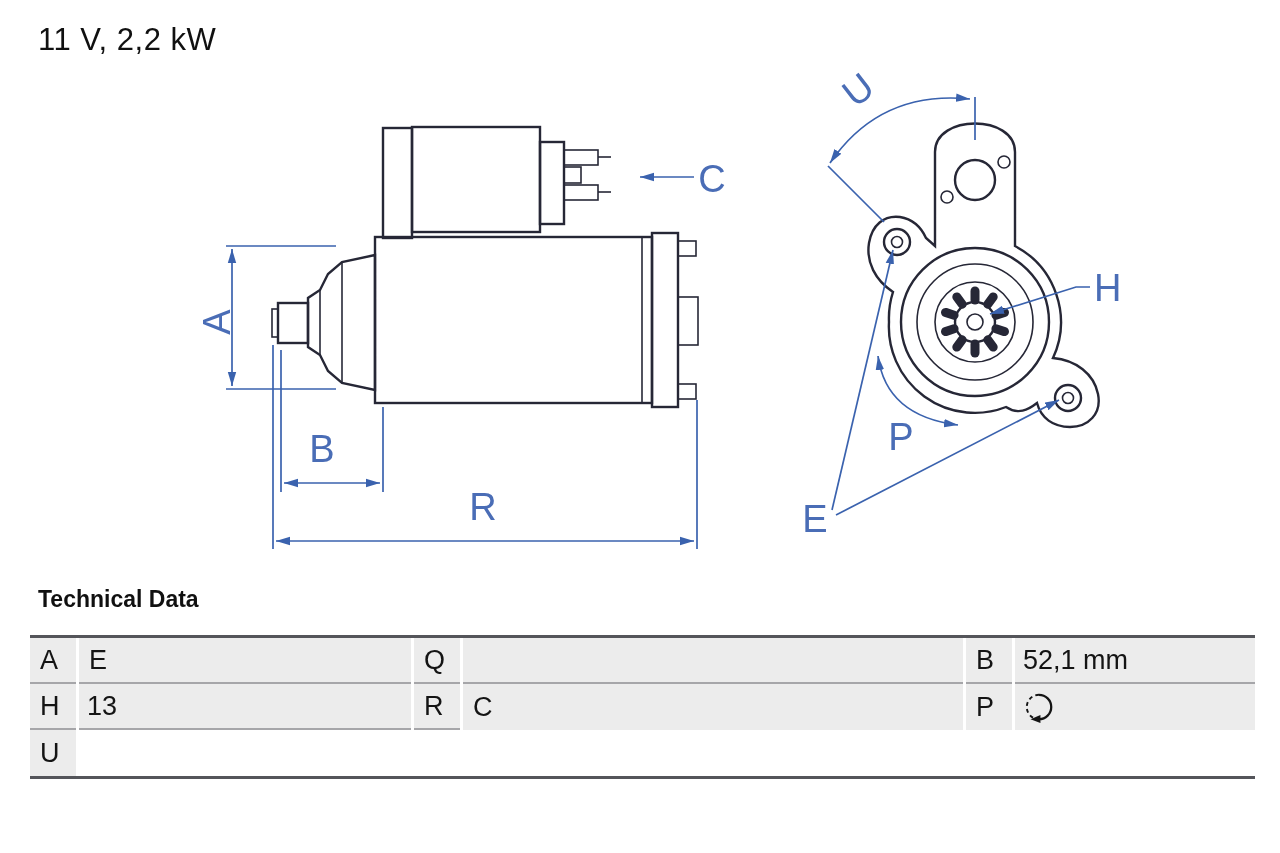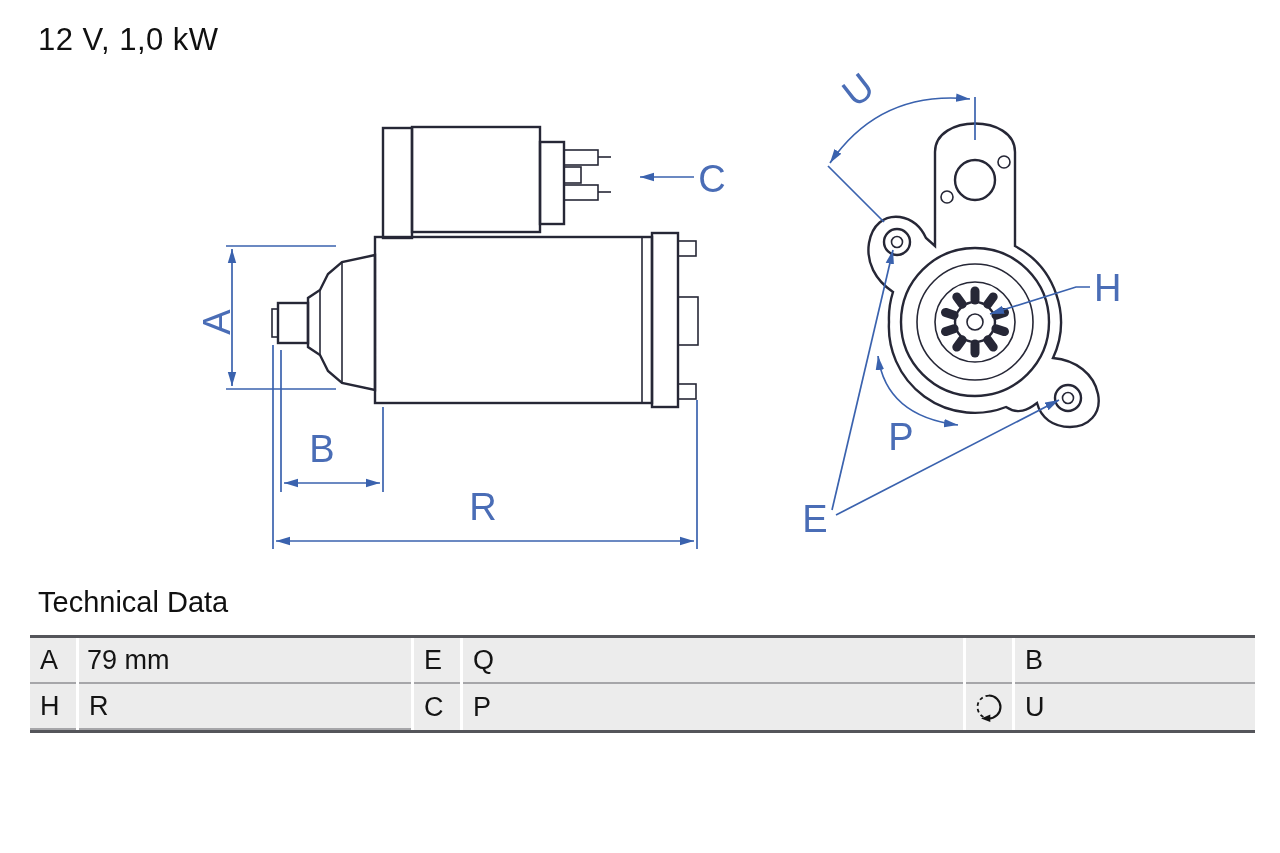--- a/index.html
+++ b/index.html
@@ -14,21 +14,21 @@
   svg.drawing { position:absolute; top:0; left:0; }
   .dark  { stroke:#262736; stroke-width:2.4; fill:none; }
   .darkthin { stroke:#262736; stroke-width:1.6; fill:none; }
   .blue  { stroke:#3A62AE; stroke-width:1.7; fill:none; }
   text.dim {
     font-family:"Liberation Sans", sans-serif;
     font-size:38px; fill:#4A6DB6; stroke:none; font-weight:400;
   }
   .section-title {
     position:absolute; top:586px; left:38px;
-    font-size:29px; font-weight:400; color:#101010;
+    font-size:23px; font-weight:700; color:#101010;
   }
   .table {
     position:absolute; top:635px; left:30px; right:25px;
     display:grid;
     grid-template-columns:46px 332px 46px 500px 46px 1fr;
     column-gap:3px;
     border-top:3px solid #54555A;
     border-bottom:3px solid #54555A;
     background:#fff;
   }
@@ -41,21 +41,21 @@
     padding:0 8px; box-sizing:border-box;
     white-space:nowrap; overflow:hidden;
   }
   .cell.key { padding-left:10px; }
   .cell.nb { border-bottom:none; }
   .p-icon { display:block; }
 </style>
 </head>
 <body>
 
-<div class="title">12 V, 1,0 kW</div>
+<div class="title">11 V, 2,2 kW</div>
 
 <svg class="drawing" width="1280" height="575" viewBox="0 0 1280 575">
   <defs>
     <marker id="aE" markerUnits="userSpaceOnUse" markerWidth="15" markerHeight="10" refX="14" refY="5" orient="auto">
       <path d="M0,0.8 L14,5 L0,9.2 Z" fill="#3A62AE"></path>
     </marker>
     <marker id="aS" markerUnits="userSpaceOnUse" markerWidth="15" markerHeight="10" refX="1" refY="5" orient="auto">
       <path d="M15,0.8 L1,5 L15,9.2 Z" fill="#3A62AE"></path>
     </marker>
     <pattern id="hatch" patternUnits="userSpaceOnUse" width="6" height="6" patternTransform="rotate(45)">
@@ -173,27 +173,28 @@
     <line class="blue" x1="836" y1="515" x2="1059" y2="400" marker-end="url(#aE)"></line>
     <text class="dim" x="815" y="532" text-anchor="middle">E</text>
   </g>
 </svg>
 
 <div class="section-title">Technical Data</div>
 
 <div class="table">
 
   <div class="cell key">A</div>
-  <div class="cell">79 mm</div>
   <div class="cell key">E</div>
   <div class="cell key">Q</div>
   <div class="cell"></div>
 
   <div class="cell key">B</div>
+  <div class="cell">52,1 mm</div>
   <div class="cell key">H</div>
+  <div class="cell">13</div>
   <div class="cell key">R</div>
 
   <div class="cell key nb">C</div>
   <div class="cell key nb">P</div>
   <div class="cell nb">
     <svg class="p-icon" viewBox="0 0 34 34" width="32" height="32">
       <path d="M17 4 A 13 13 0 0 0 17 30" fill="none" stroke="#141414" stroke-width="2" stroke-dasharray="4 3.5"></path>
       <path d="M17 4 A 13 13 0 0 1 17 30" fill="none" stroke="#141414" stroke-width="2.4"></path>
       <polygon points="8,30 18.5,25.5 18.5,34" fill="#141414"></polygon>
     </svg>

